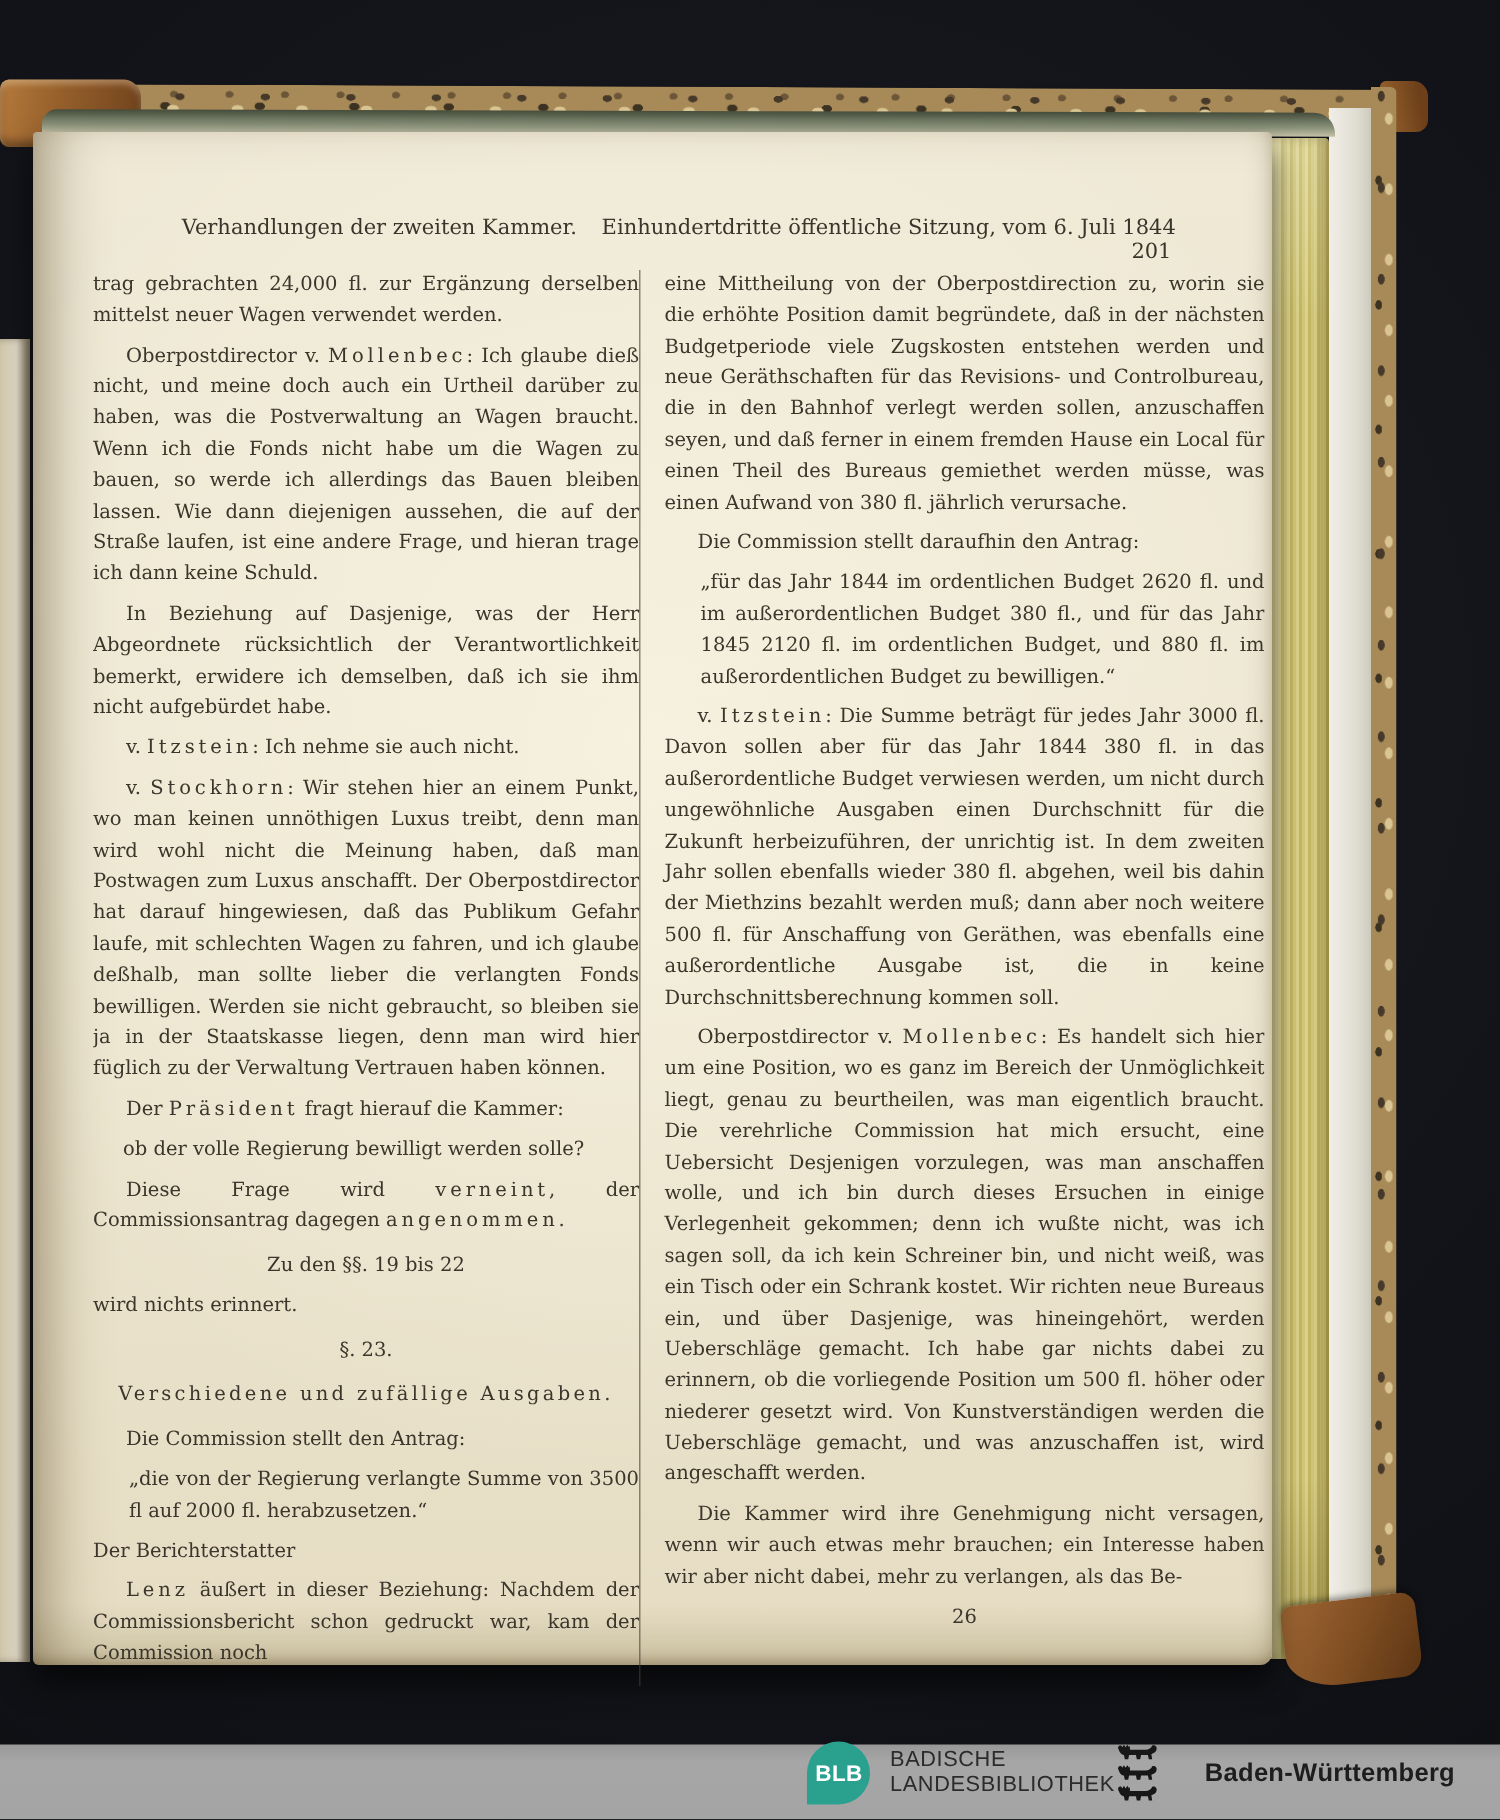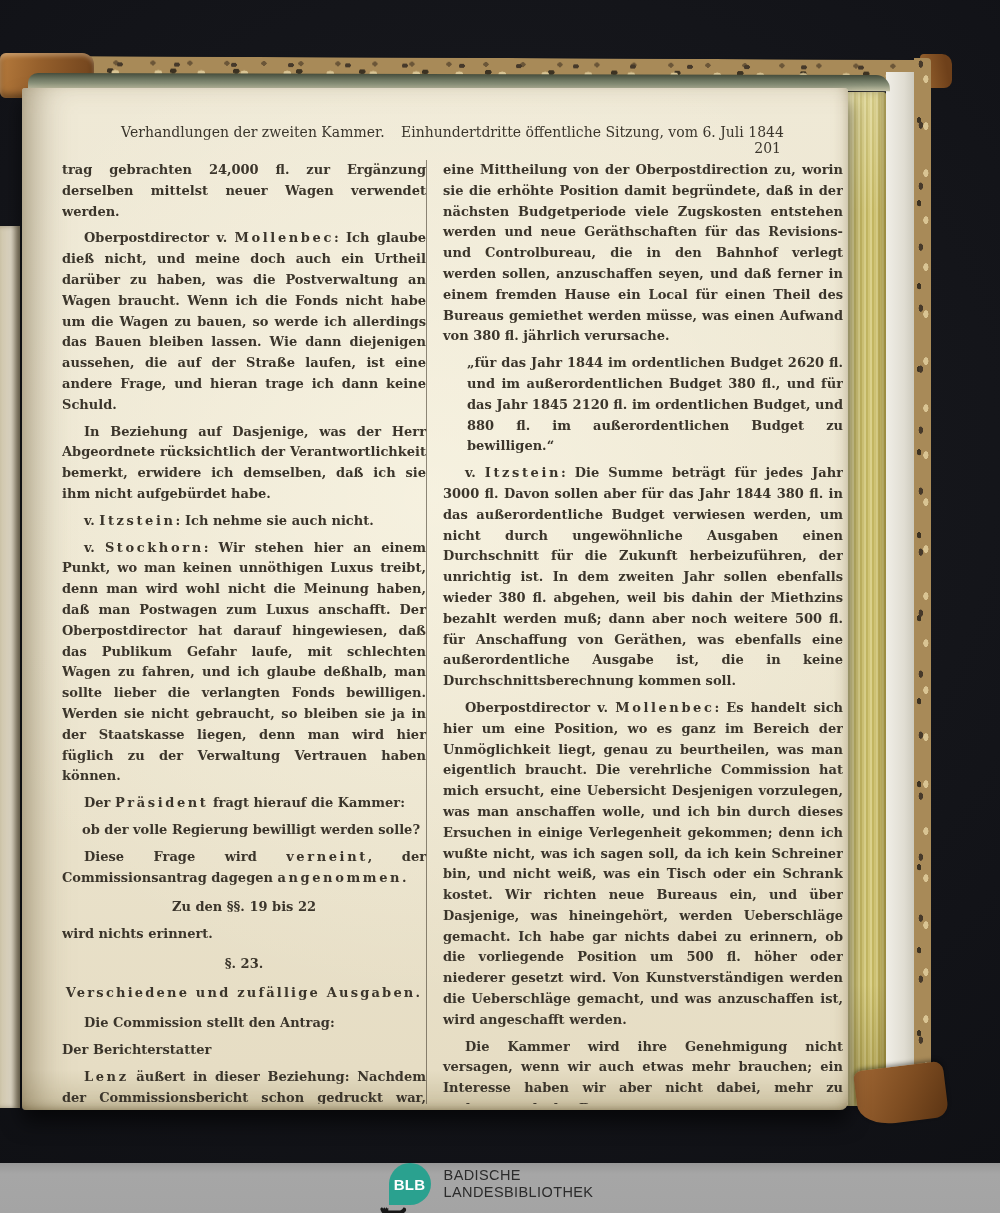--- a/index.html
+++ b/index.html
@@ -47,43 +47,43 @@
       linear-gradient(180deg,#efe9d6 0%,#ece5cf 55%,#e6ddc4 96%,#cdc3a4 100%);
     box-shadow:inset 30px 0 42px -24px rgba(92,74,38,.6),
                inset -10px 0 16px -10px rgba(120,100,60,.4),
                inset 0 -6px 10px -6px rgba(80,65,30,.5),
                0 12px 20px rgba(0,0,0,.6);}
   .leather-br{position:absolute;left:856px;top:1066px;width:90px;height:56px;transform:rotate(-7deg);
     border-radius:8px 10px 14px 40%;
     background:linear-gradient(120deg,#a06734 0%,#7d4c21 55%,#5b3413 100%);
     box-shadow:0 -2px 4px rgba(0,0,0,.4);}
   
-  .page-inner{position:absolute;inset:0;padding:36px 5px 0 40px;box-sizing:border-box;}
+  .page-inner{position:absolute;inset:0;padding:36px 5px 0 40px;box-sizing:border-box;margin-top:20px;}
   .page-header{position:relative;height:22px;margin-bottom:14px;text-align:center;
     font-size:14px;color:#3a352c;white-space:nowrap;}
   .ph-t1{margin-right:12px;}
   .ph-num{position:absolute;right:62px;top:16px;}
   .columns{display:flex;height:944px;overflow:hidden;}
-  .col{box-sizing:border-box;color:var(--ink,#3b352b);font-weight:bold;}
+  .col{box-sizing:border-box;color:var(--ink,#3b352b);}
   .col-left{width:364px;}
   .col-right{flex:1;border-left:1px solid rgba(70,62,48,.6);padding-left:16px;}
   .para{margin:0 0 6px 0;text-align:justify;font-size:13px;line-height:20.8px;hyphens:auto;}
   .para.body{text-indent:22px;}
   .para.noindent{text-indent:0;}
   .para.indent2{text-indent:20px;text-align:left;}
   .para.center{text-align:center;text-indent:0;margin:9px 0 6px;}
   .para.center-sp{text-align:center;text-indent:0;letter-spacing:2.2px;margin:8px 0 10px;}
   .para.quote{padding-left:24px;text-indent:0;}
   .para.pagenum{text-align:center;margin-top:6px;}
   .sp{letter-spacing:2.6px;}
   
   .bar{position:absolute;left:0;bottom:0;width:100%;height:50px;box-sizing:border-box;
     background:linear-gradient(180deg,#989898 0%,var(--bar,#a6a6a6) 22%,#a4a4a4 100%);
-    display:flex;align-items:center;justify-content:flex-start;padding:0 30px 0 12px;
-    font-family:"Liberation Sans", sans-serif;flex-direction:column;}
+    display:flex;align-items:center;justify-content:flex-end;padding:0 30px 12px 12px;
+    font-family:"Liberation Sans", sans-serif;}
   .bar-left{display:flex;align-items:center;gap:13px;cursor:pointer;}
   .blb-logo{width:42px;height:42px;background:var(--logo-teal,#2aa18f);border-radius:50% 50% 50% 0;
     display:flex;align-items:center;justify-content:center;color:#fff;font-weight:bold;font-size:15px;
     letter-spacing:.3px;}
   .blb-name{font-weight:normal;color:var(--bar-text,#2b2b2b);font-size:14.5px;line-height:17.5px;letter-spacing:.4px;}
   .bar-right{display:flex;align-items:center;gap:28px;cursor:pointer;}
   .lions{width:32px;height:42px;color:#171717;}
   .bw-name{font-size:17px;color:#1d1d1d;font-weight:bold;letter-spacing:.2px;}
 </style>
 </head>
@@ -116,25 +116,27 @@
               <p class="para body"><span>v. </span><span class="sp">Itzstein</span><span>: Ich nehme sie auch nicht.</span></p>
               <p class="para body"><span>v. </span><span class="sp">Stockhorn</span><span>: Wir stehen hier an einem Punkt, wo man keinen unnöthigen Luxus treibt, denn man wird wohl nicht die Meinung haben, daß man Postwagen zum Luxus anschafft. Der Oberpostdirector hat darauf hingewiesen, daß das Publikum Gefahr laufe, mit schlechten Wagen zu fahren, und ich glaube deßhalb, man sollte lieber die verlangten Fonds bewilligen. Werden sie nicht gebraucht, so bleiben sie ja in der Staatskasse liegen, denn man wird hier füglich zu der Verwaltung Vertrauen haben können.</span></p>
               <p class="para body"><span>Der </span><span class="sp">Präsident</span><span> fragt hierauf die Kammer:</span></p>
               <p class="para indent2"><span>ob der volle Regierung bewilligt werden solle?</span></p>
               <p class="para body"><span>Diese Frage wird </span><span class="sp">verneint</span><span>, der Commissionsantrag dagegen </span><span class="sp">angenommen</span><span>.</span></p>
               <p class="para center"><span>Zu den §§. 19 bis 22</span></p>
               <p class="para noindent"><span>wird nichts erinnert.</span></p>
               <p class="para center"><span>§. 23.</span></p>
               <p class="para center-sp"><span>Verschiedene und zufällige Ausgaben.</span></p>
               <p class="para body"><span>Die Commission stellt den Antrag:</span></p>
+              <p class="para quote"><span>„die von der Regierung verlangte Summe von 3500 fl auf 2000 fl. herabzusetzen.“</span></p>
               <p class="para noindent"><span>Der Berichterstatter</span></p>
               <p class="para body"><span class="sp">Lenz</span><span> äußert in dieser Beziehung: Nachdem der Commissionsbericht schon gedruckt war, kam der Commission noch</span></p>
             </div>
           <div class="col col-right">
               <p class="para noindent"><span>eine Mittheilung von der Oberpostdirection zu, worin sie die erhöhte Position damit begründete, daß in der nächsten Budgetperiode viele Zugskosten entstehen werden und neue Geräthschaften für das Revisions- und Controlbureau, die in den Bahnhof verlegt werden sollen, anzuschaffen seyen, und daß ferner in einem fremden Hause ein Local für einen Theil des Bureaus gemiethet werden müsse, was einen Aufwand von 380 fl. jährlich verursache.</span></p>
+              <p class="para body"><span>Die Commission stellt daraufhin den Antrag:</span></p>
               <p class="para quote"><span>„für das Jahr 1844 im ordentlichen Budget 2620 fl. und im außerordentlichen Budget 380 fl., und für das Jahr 1845 2120 fl. im ordentlichen Budget, und 880 fl. im außerordentlichen Budget zu bewilligen.“</span></p>
               <p class="para body"><span>v. </span><span class="sp">Itzstein</span><span>: Die Summe beträgt für jedes Jahr 3000 fl. Davon sollen aber für das Jahr 1844 380 fl. in das außerordentliche Budget verwiesen werden, um nicht durch ungewöhnliche Ausgaben einen Durchschnitt für die Zukunft herbeizuführen, der unrichtig ist. In dem zweiten Jahr sollen ebenfalls wieder 380 fl. abgehen, weil bis dahin der Miethzins bezahlt werden muß; dann aber noch weitere 500 fl. für Anschaffung von Geräthen, was ebenfalls eine außerordentliche Ausgabe ist, die in keine Durchschnittsberechnung kommen soll.</span></p>
               <p class="para body"><span>Oberpostdirector v. </span><span class="sp">Mollenbec</span><span>: Es handelt sich hier um eine Position, wo es ganz im Bereich der Unmöglichkeit liegt, genau zu beurtheilen, was man eigentlich braucht. Die verehrliche Commission hat mich ersucht, eine Uebersicht Desjenigen vorzulegen, was man anschaffen wolle, und ich bin durch dieses Ersuchen in einige Verlegenheit gekommen; denn ich wußte nicht, was ich sagen soll, da ich kein Schreiner bin, und nicht weiß, was ein Tisch oder ein Schrank kostet. Wir richten neue Bureaus ein, und über Dasjenige, was hineingehört, werden Ueberschläge gemacht. Ich habe gar nichts dabei zu erinnern, ob die vorliegende Position um 500 fl. höher oder niederer gesetzt wird. Von Kunstverständigen werden die Ueberschläge gemacht, und was anzuschaffen ist, wird angeschafft werden.</span></p>
               <p class="para body"><span>Die Kammer wird ihre Genehmigung nicht versagen, wenn wir auch etwas mehr brauchen; ein Interesse haben wir aber nicht dabei, mehr zu verlangen, als das Be-</span></p>
               <p class="para pagenum"><span>26</span></p>
             </div>
         </div>
       </div>
     </div>
   </div>

